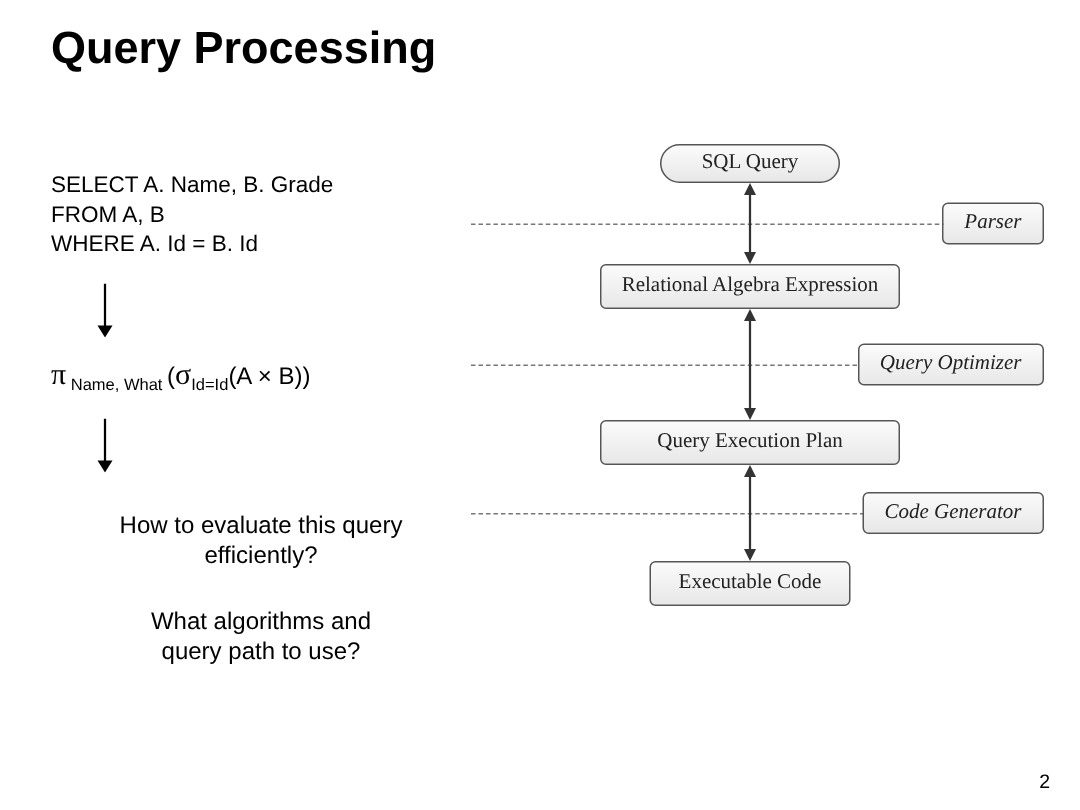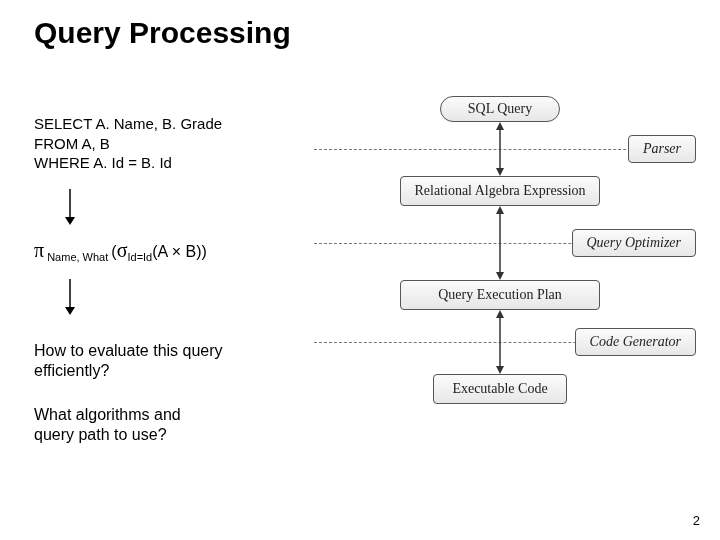--- a/index.html
+++ b/index.html
@@ -23,21 +23,21 @@
   .arrow-down {
     margin: 16px 0 14px 30px;
     display: block;
   }
   .arrow-down svg { display: block; }
 
   .ra { font-size: 16px; }
   .ra .sym { font-family: "Times New Roman", serif; font-size: 20px; }
   .ra sub { font-size: 11px; vertical-align: sub; }
 
-  .q { font-size: 16px; line-height: 1.25; margin-top: 46px; }
+  .q { font-size: 16px; line-height: 1.25; margin-top: 46px; text-align: center; }
   .q + .q { margin-top: 24px; }
 
   
   .flow { position: relative; padding-top: 8px; width: 100%; }
   .stage-box {
     margin: 0 auto;
     width: 200px;
     text-align: center;
     font-family: "Times New Roman", Georgia, serif;
     font-size: 14px;

